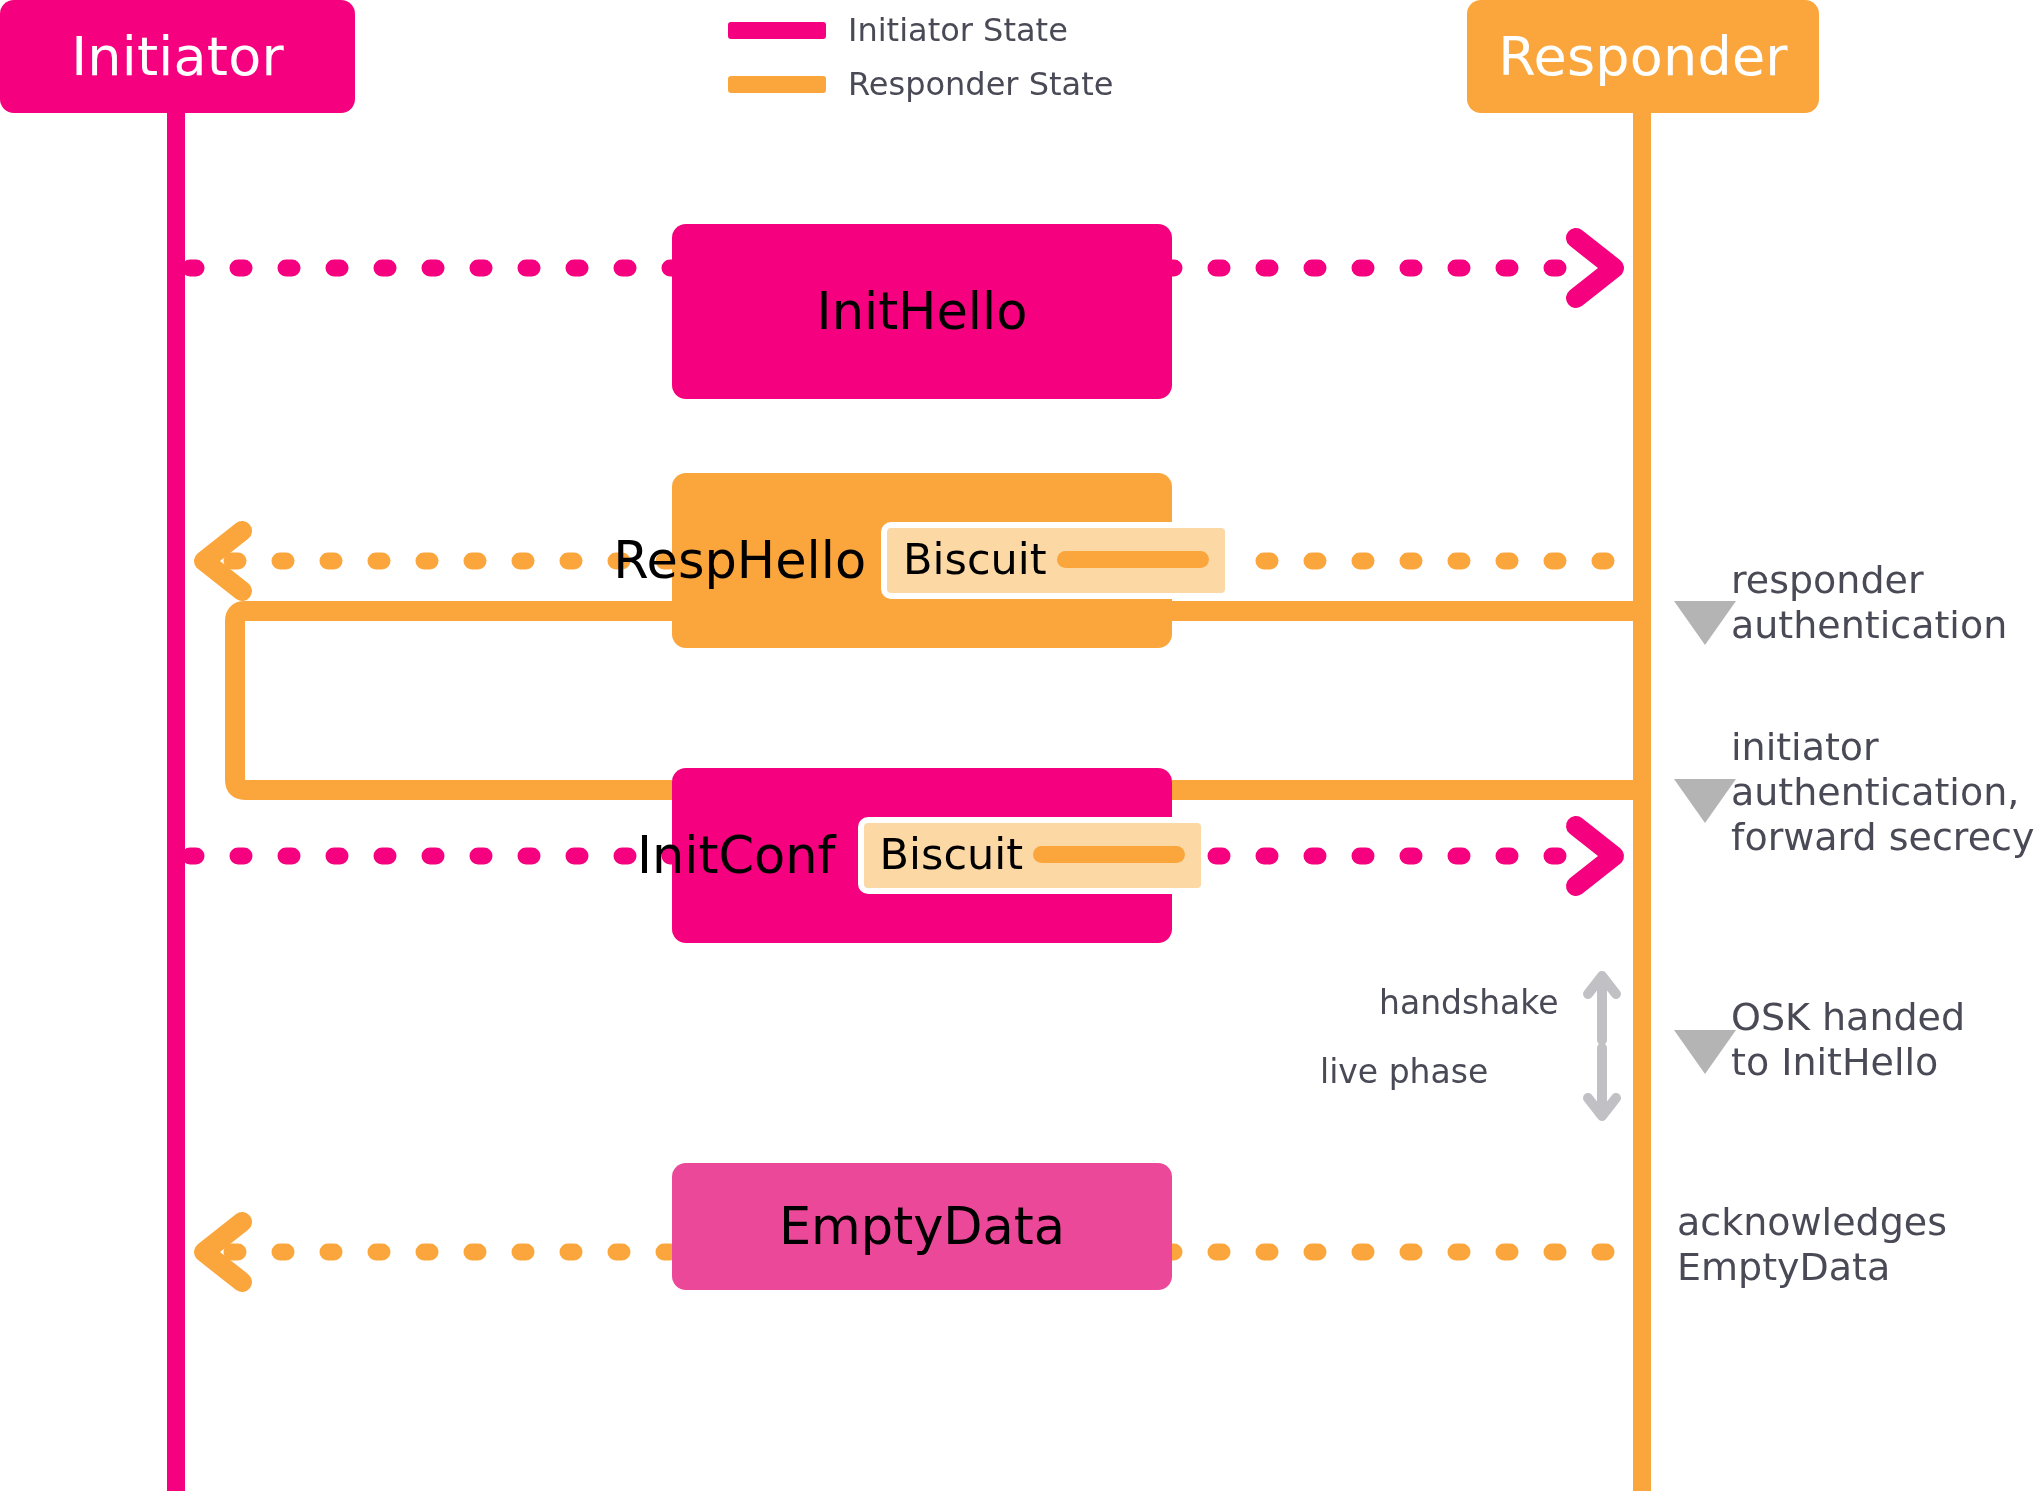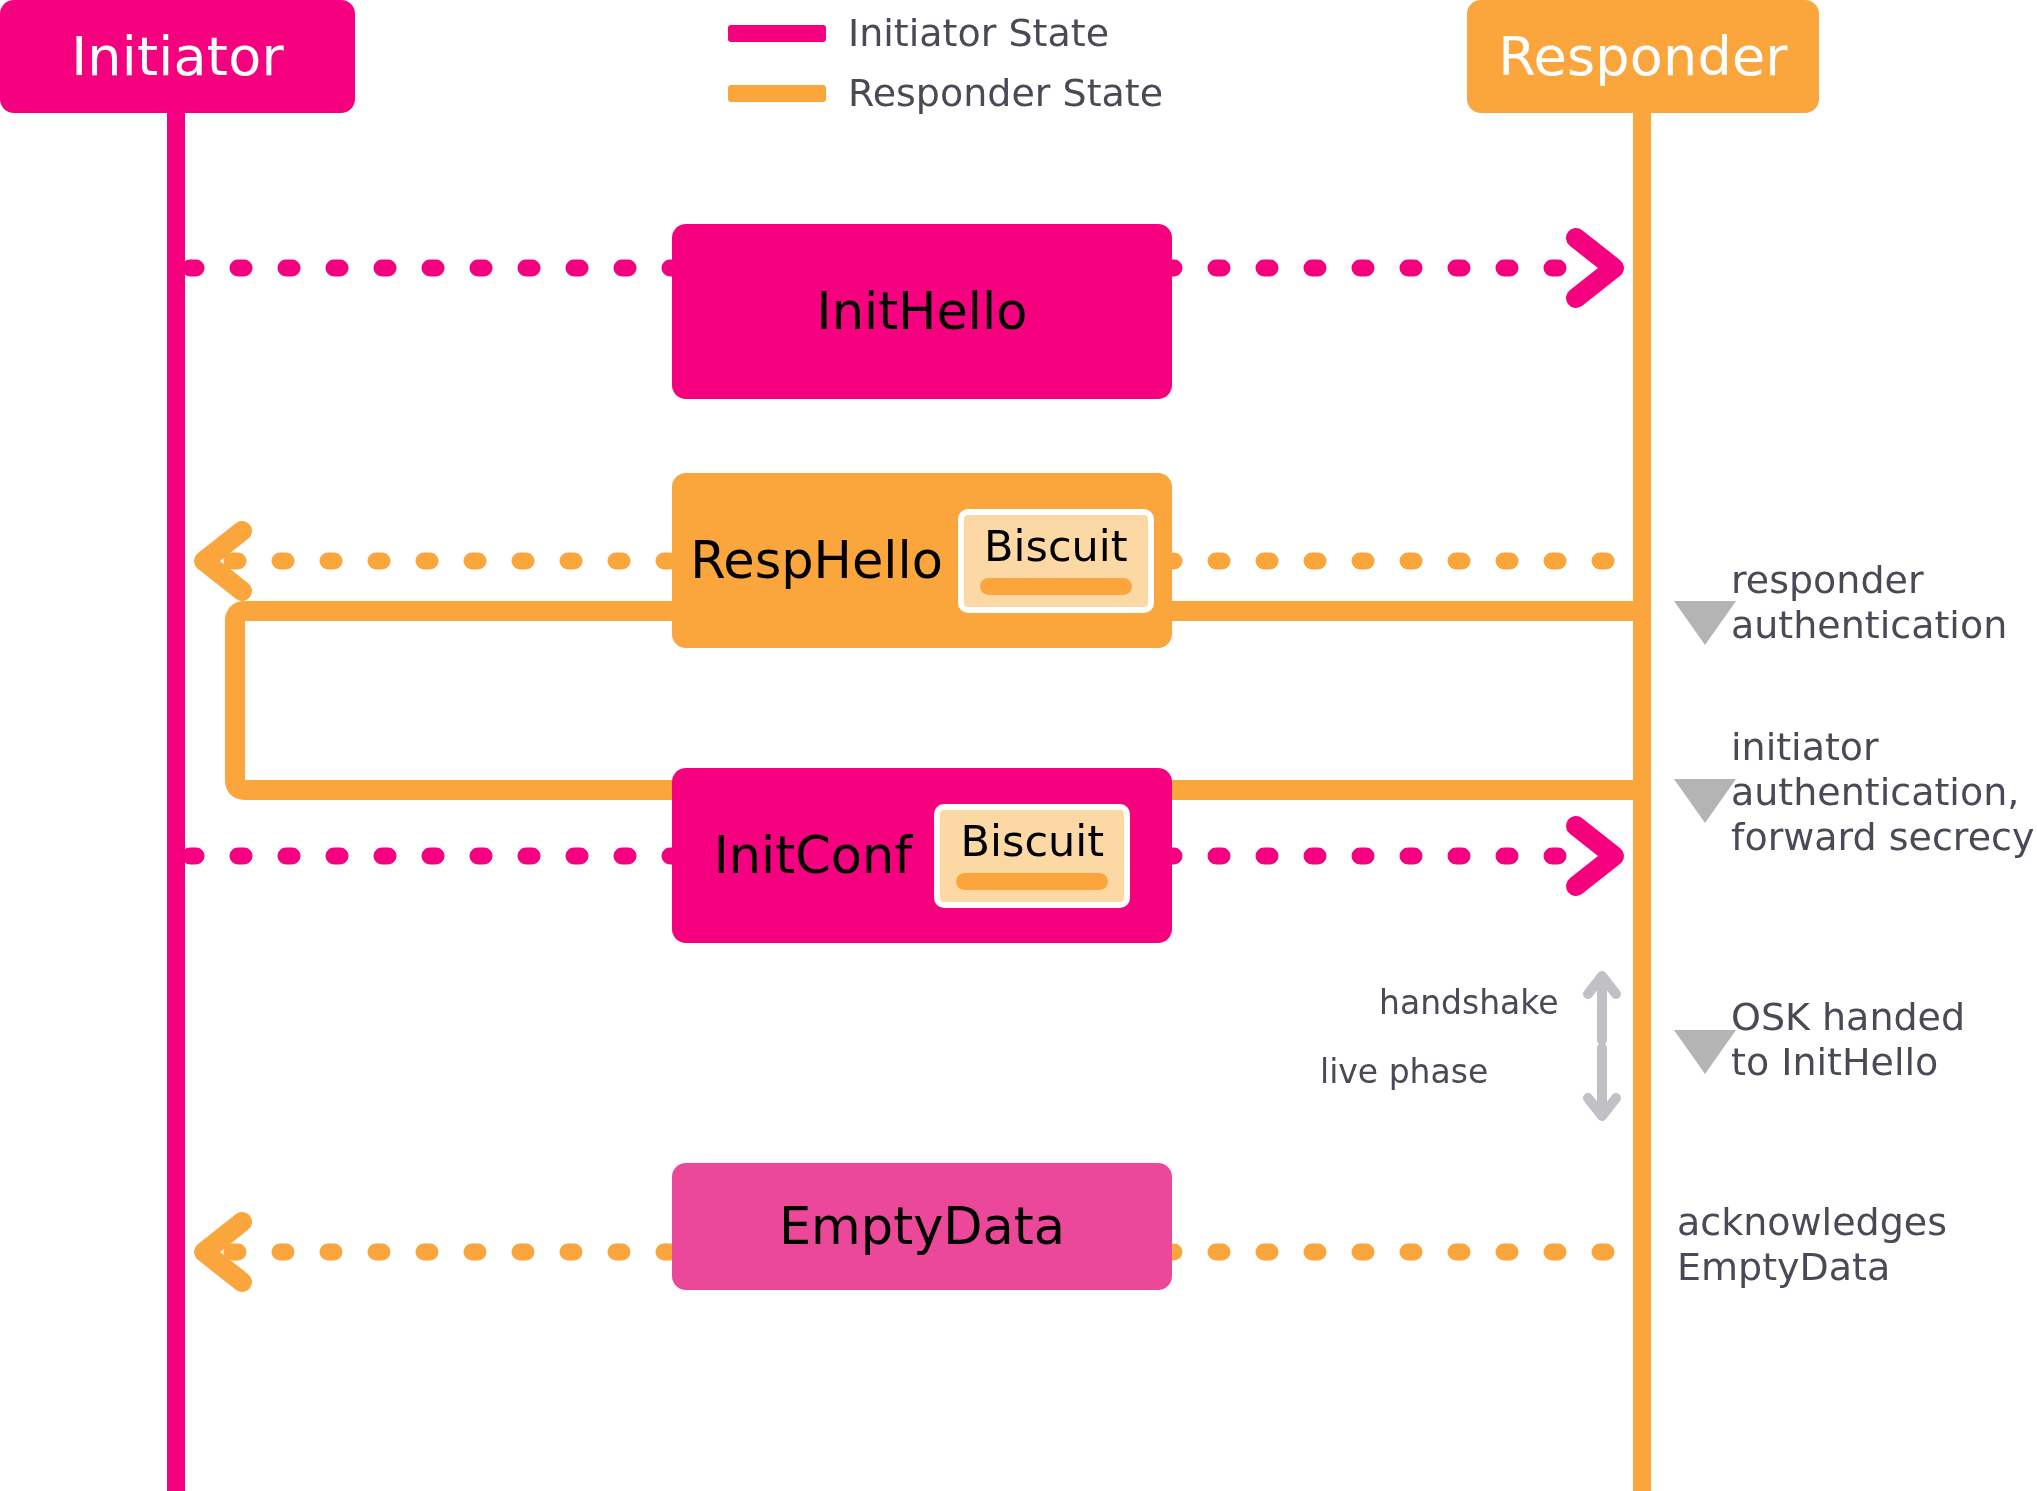--- a/index.html
+++ b/index.html
@@ -89,21 +89,20 @@
     width: 500px;
     height: 127px;
     background: #ec4899;
   }
   .biscuit {
     background: #FCD9A4;
     border: 6px solid #ffffff;
     border-radius: 10px;
     padding: 10px 16px 12px 16px;
     display: flex;
-    flex-direction: column;
     align-items: center;
     gap: 10px;
   }
   .biscuit-label {
     font-size: 43px;
     color: #000000;
     line-height: 1;
   }
   .biscuit-bar {
     width: 152px;
@@ -145,21 +144,21 @@
     gap: 22px;
   }
   .legend-swatch {
     width: 98px;
     height: 17px;
     border-radius: 3px;
     flex: none;
   }
   .legend-text {
     color: #4A4A57;
-    font-size: 38px;
+    font-size: 32px;
     line-height: 1;
     white-space: nowrap;
   }
 </style>
 </head>
 <body>
 
 <div id="stage">
 
   <svg id="diagram-svg" viewBox="0 0 2037 1491">

